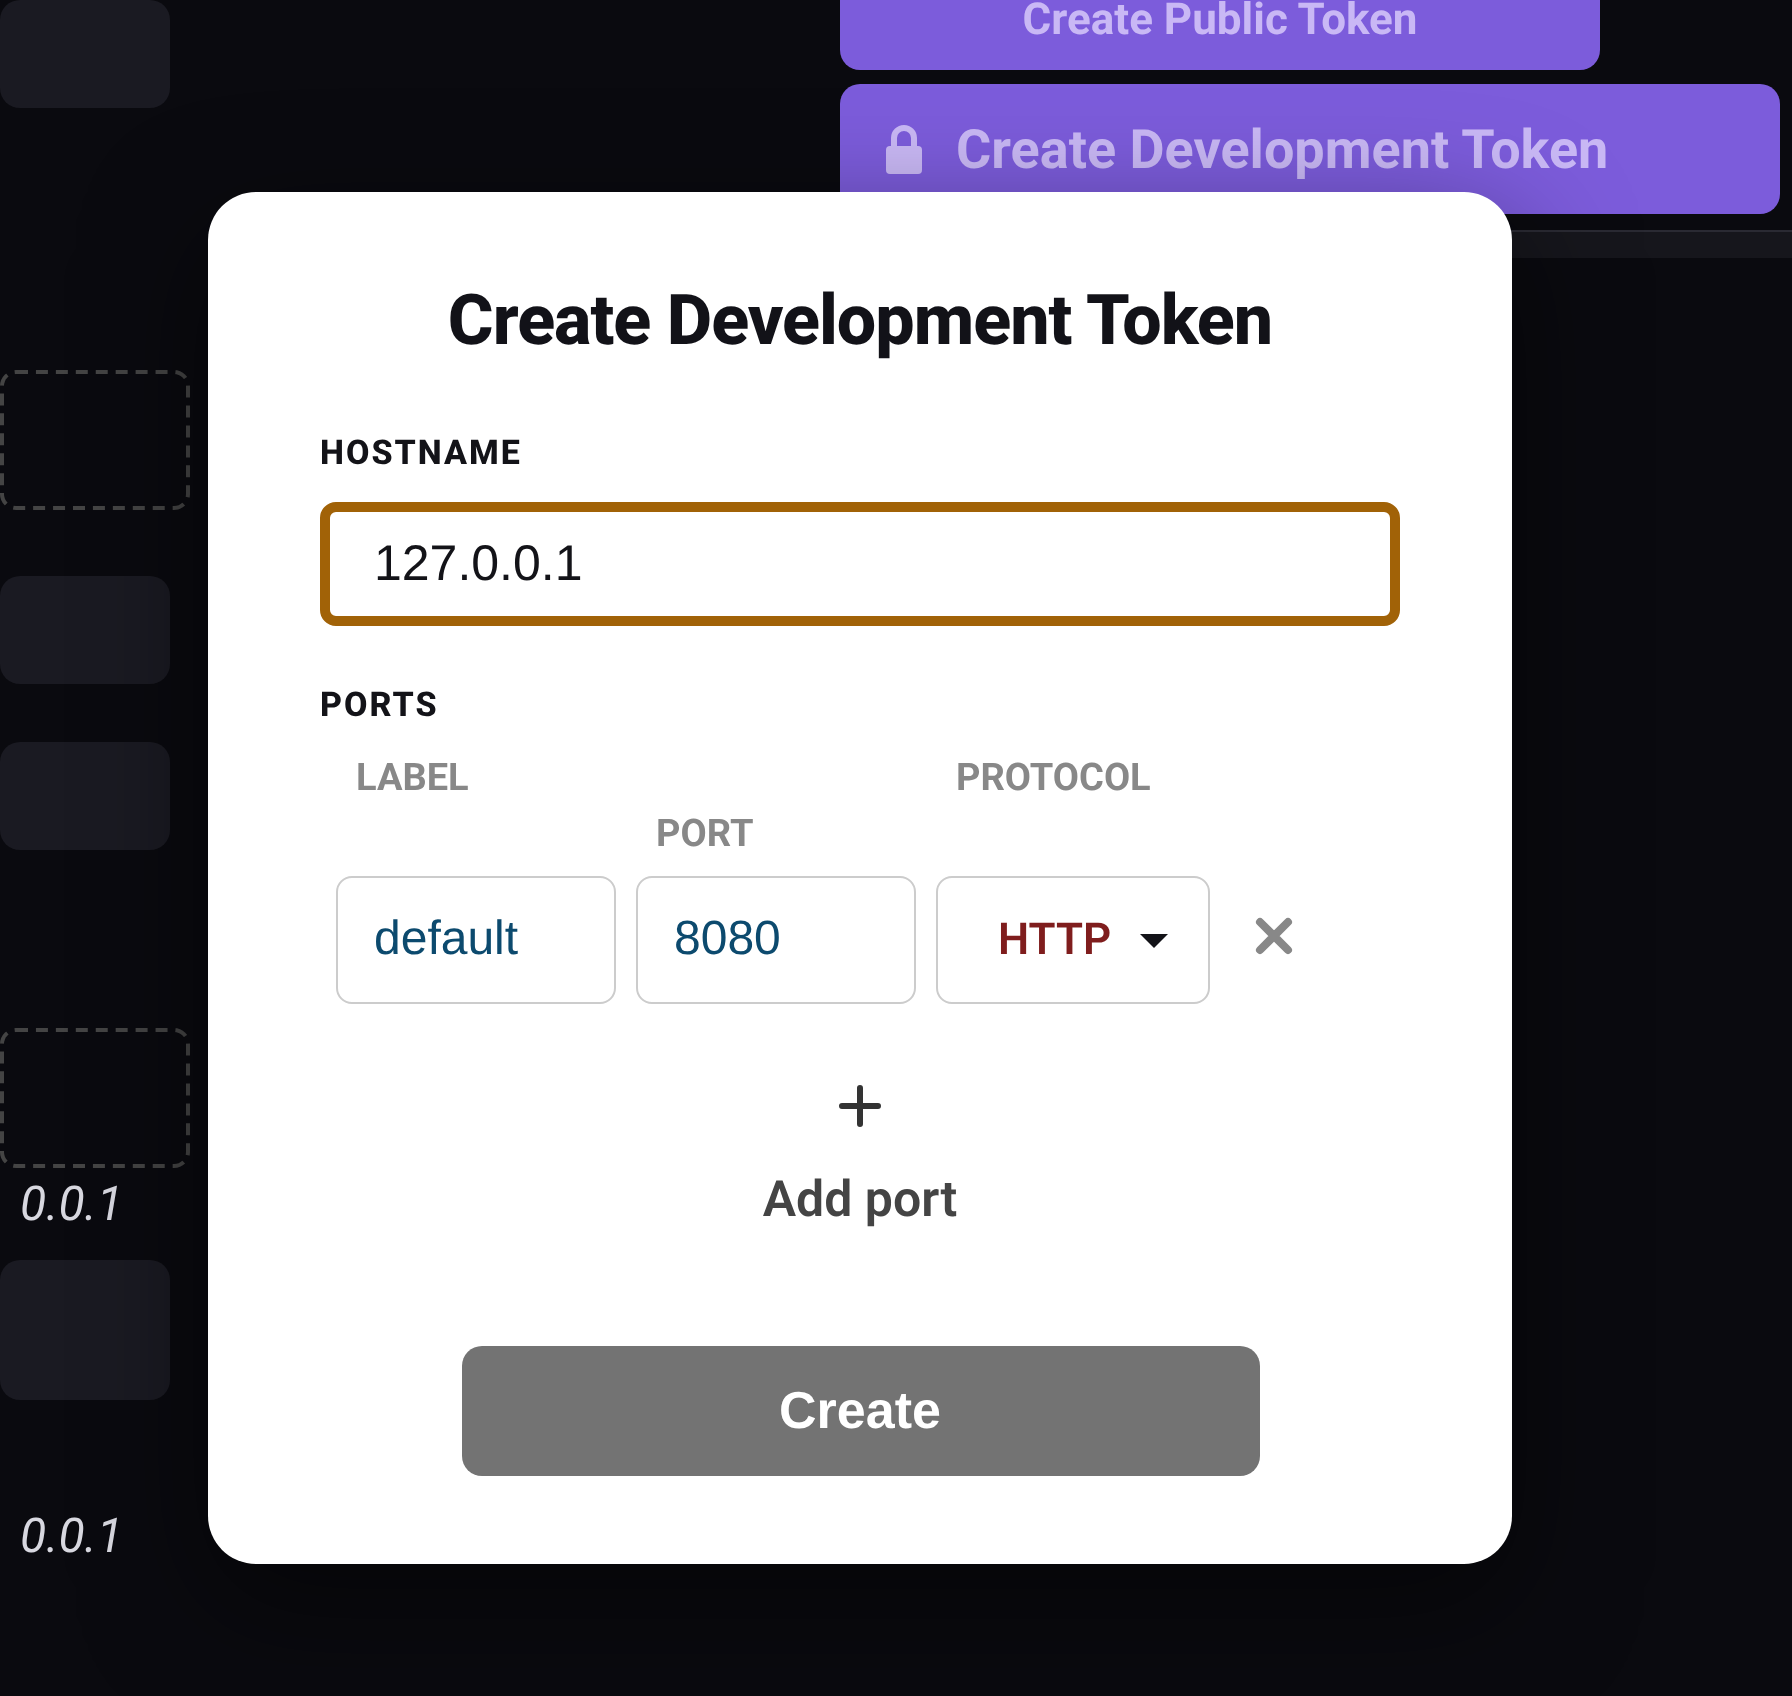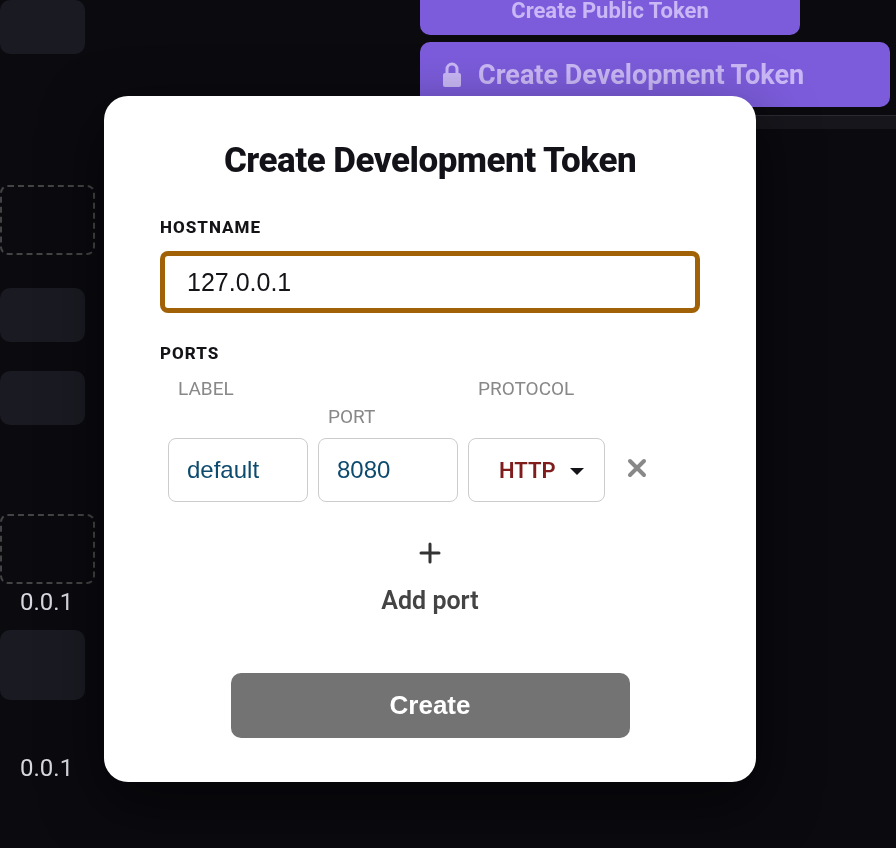--- a/index.html
+++ b/index.html
@@ -68,21 +68,22 @@
       border: 2px dashed #444;
       border-radius: 8px;
     }
     .bg-dashed-1 { top: 185px; left: 0; width: 95px; height: 70px; }
     .bg-dashed-2 { top: 514px; left: 0; width: 95px; height: 70px; }
 
     .bg-ip {
       color: #d8d8e0;
       font-size: 24px;
       position: absolute;
-      left: 20px;
+      left: 10px;
+      font-style: italic;
     }
     .bg-ip-1 { top: 300px; }
     .bg-ip-2 { top: 383px; }
 
     .bg-divider {
       position: absolute;
       top: 115px;
       left: 420px;
       width: 476px;
       height: 14px;
@@ -138,21 +139,21 @@
 
     .column-headers {
       display: flex;
       gap: 10px;
       padding-left: 18px;
       margin-bottom: 10px;
     }
 
     .col-header {
       font-size: 19px;
-      font-weight: 400;
+      font-weight: 700;
       color: #888;
     }
     .col-label { width: 140px; }
     .col-port { width: 140px; margin-top: 28px; }
     .col-protocol { width: 160px; }
 
     .port-row {
       display: flex;
       align-items: center;
       gap: 10px;

